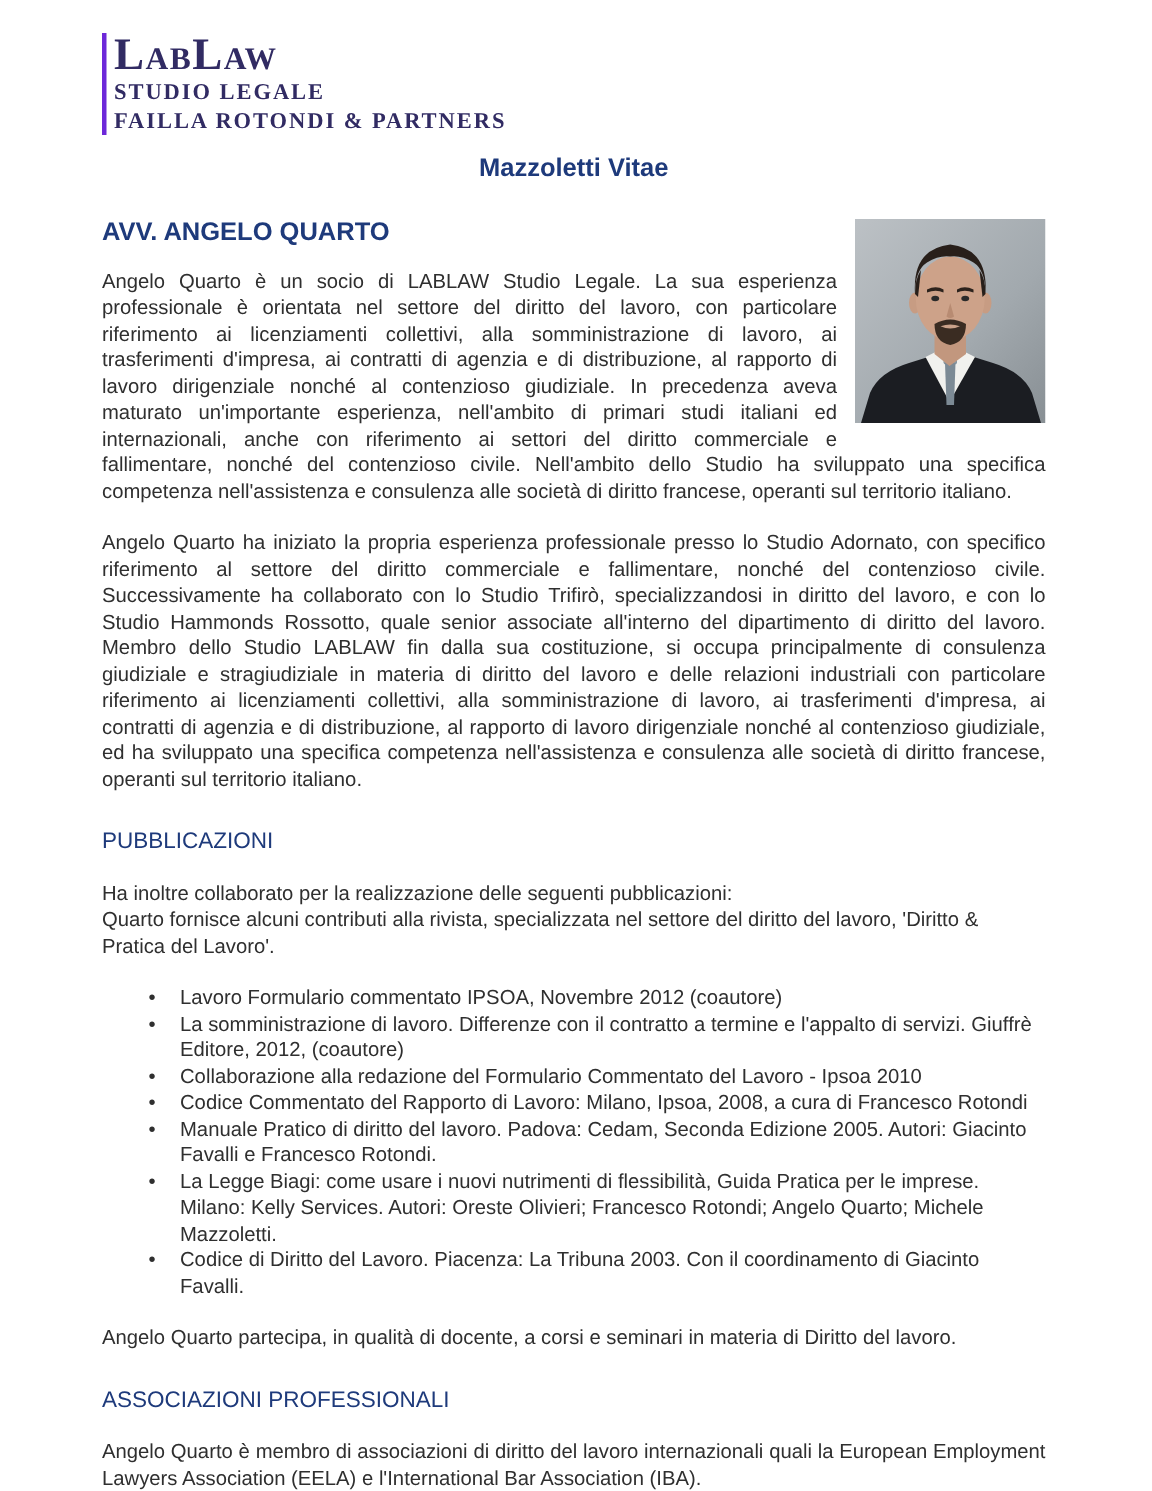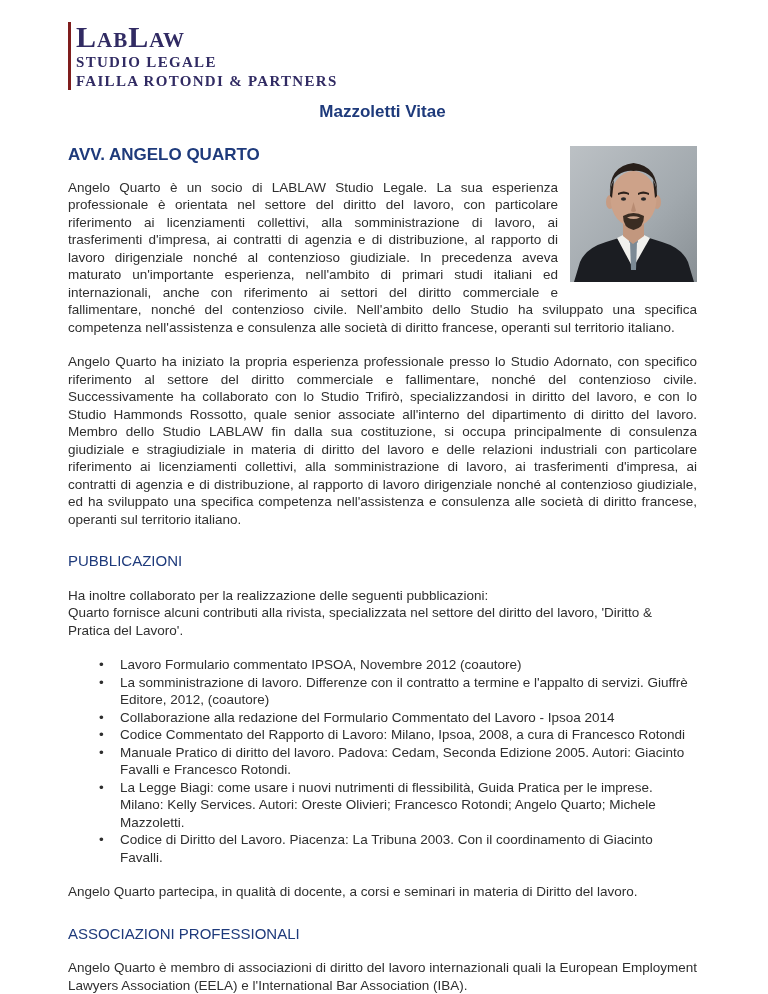--- a/index.html
+++ b/index.html
@@ -1,20 +1,20 @@
 <!DOCTYPE html>
 <html><head>
 <meta charset="utf-8">
 <style>
   html,body{margin:0;padding:0;background:#ffffff;}
   body{width:768px;height:994px;font-family:"Liberation Sans",sans-serif;}
   .page{box-sizing:border-box;width:768px;height:994px;padding:22px 71px 10px 68px;overflow:hidden;background:#ffffff;}
 
   
-  .logo{display:inline-block;border-left:3px solid #7f1d1d;padding-left:5px;color:#312b63;}
+  .logo{display:inline-block;border-left:3px solid #6d28d9;padding-left:5px;color:#312b63;}
   .logo-mark{font-family:"Liberation Serif",serif;font-weight:700;line-height:1;letter-spacing:1px;white-space:nowrap;}
   .logo-mark .big{font-size:30px;}
   .logo-mark .sm{font-size:21px;}
   .logo-sub{font-family:"Liberation Serif",serif;font-weight:700;font-size:15px;letter-spacing:1.3px;margin-top:2px;text-transform:uppercase;white-space:nowrap;}
 
   
   .doc-title{text-align:center;color:#1e3a7b;font-size:17px;font-weight:700;margin:12px 0 0 0;}
   h2.name-heading{color:#1e3a7b;font-size:17px;font-weight:700;margin:24px 0 15px 0;}
   h3.section-heading{color:#1e3a7b;font-size:15px;font-weight:400;margin:24px 0 17px 0;}
 
@@ -104,21 +104,21 @@
     <h3 class="section-heading">PUBBLICAZIONI</h3>
 
     <p class="body">
       <span class="block">Ha inoltre collaborato per la realizzazione delle seguenti pubblicazioni:</span>
       <span class="block">Quarto fornisce alcuni contributi alla rivista, specializzata nel settore del diritto del lavoro, 'Diritto &amp; Pratica del Lavoro'.</span>
     </p>
 
     <ul class="pub-list">
       <li>Lavoro Formulario commentato IPSOA, Novembre 2012 (coautore)</li>
       <li>La somministrazione di lavoro. Differenze con il contratto a termine e l'appalto di servizi. Giuffrè Editore, 2012, (coautore)</li>
-      <li>Collaborazione alla redazione del Formulario Commentato del Lavoro -  Ipsoa 2014</li>
+      <li>Collaborazione alla redazione del Formulario Commentato del Lavoro -  Ipsoa 2010</li>
       <li>Codice Commentato del Rapporto di Lavoro: Milano, Ipsoa, 2008, a cura di Francesco Rotondi</li>
       <li>Manuale Pratico di diritto del lavoro. Padova: Cedam, Seconda Edizione 2005. Autori: Giacinto Favalli e Francesco Rotondi.</li>
       <li>La Legge Biagi: come usare i nuovi nutrimenti di flessibilità, Guida Pratica per le imprese. Milano: Kelly Services. Autori: Oreste Olivieri; Francesco Rotondi; Angelo Quarto; Michele Mazzoletti.</li>
       <li>Codice di Diritto del Lavoro. Piacenza: La Tribuna 2003.  Con il coordinamento di Giacinto Favalli.</li>
     </ul>
 
     <p class="body closing">Angelo Quarto partecipa, in qualità di docente, a corsi e seminari in materia di Diritto del lavoro.</p>
 
     <h3 class="section-heading">ASSOCIAZIONI PROFESSIONALI</h3>
 

